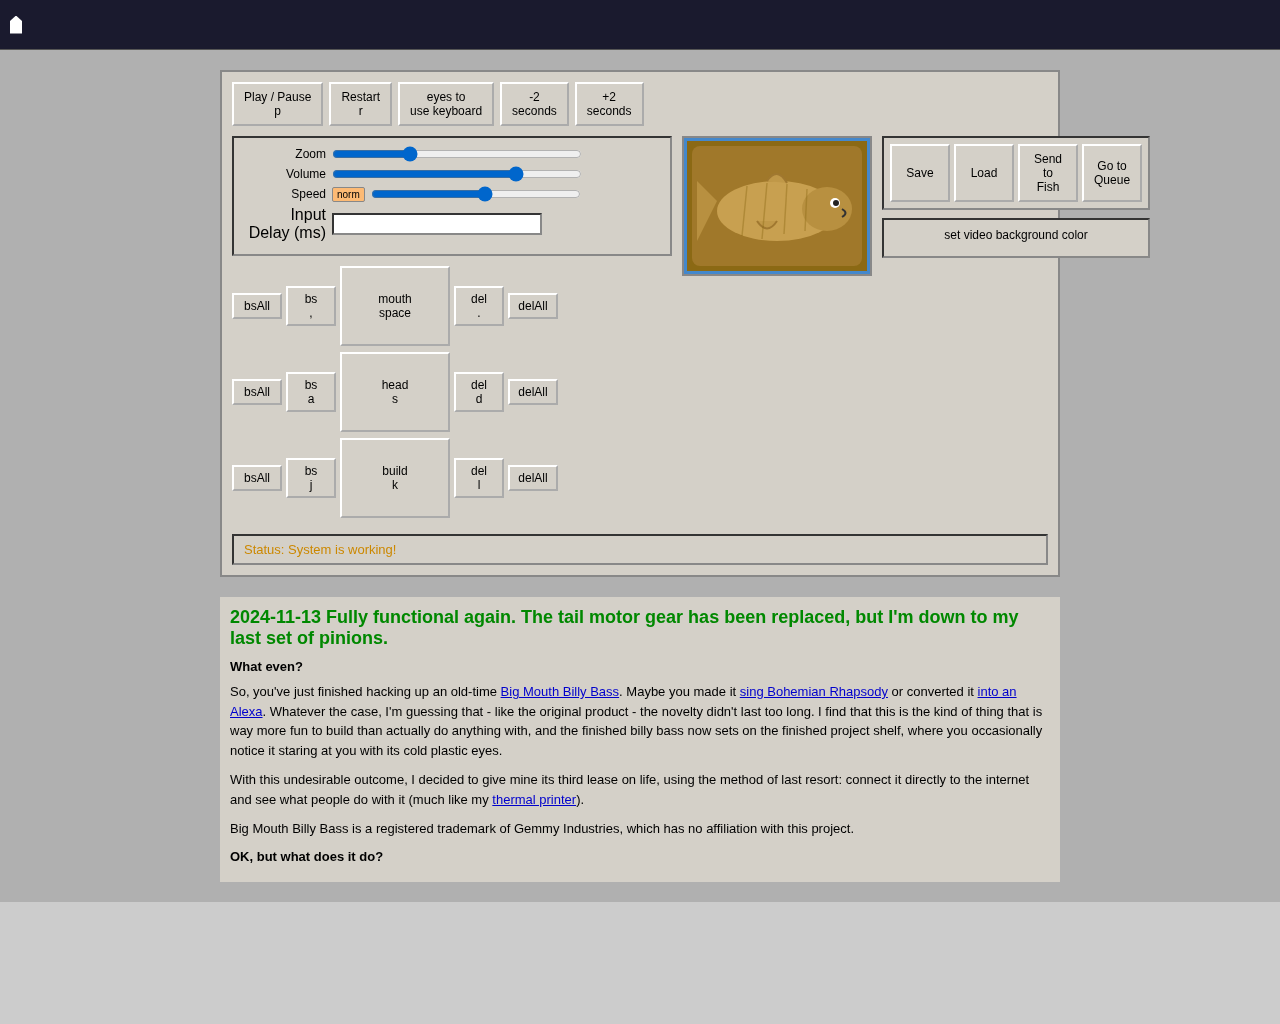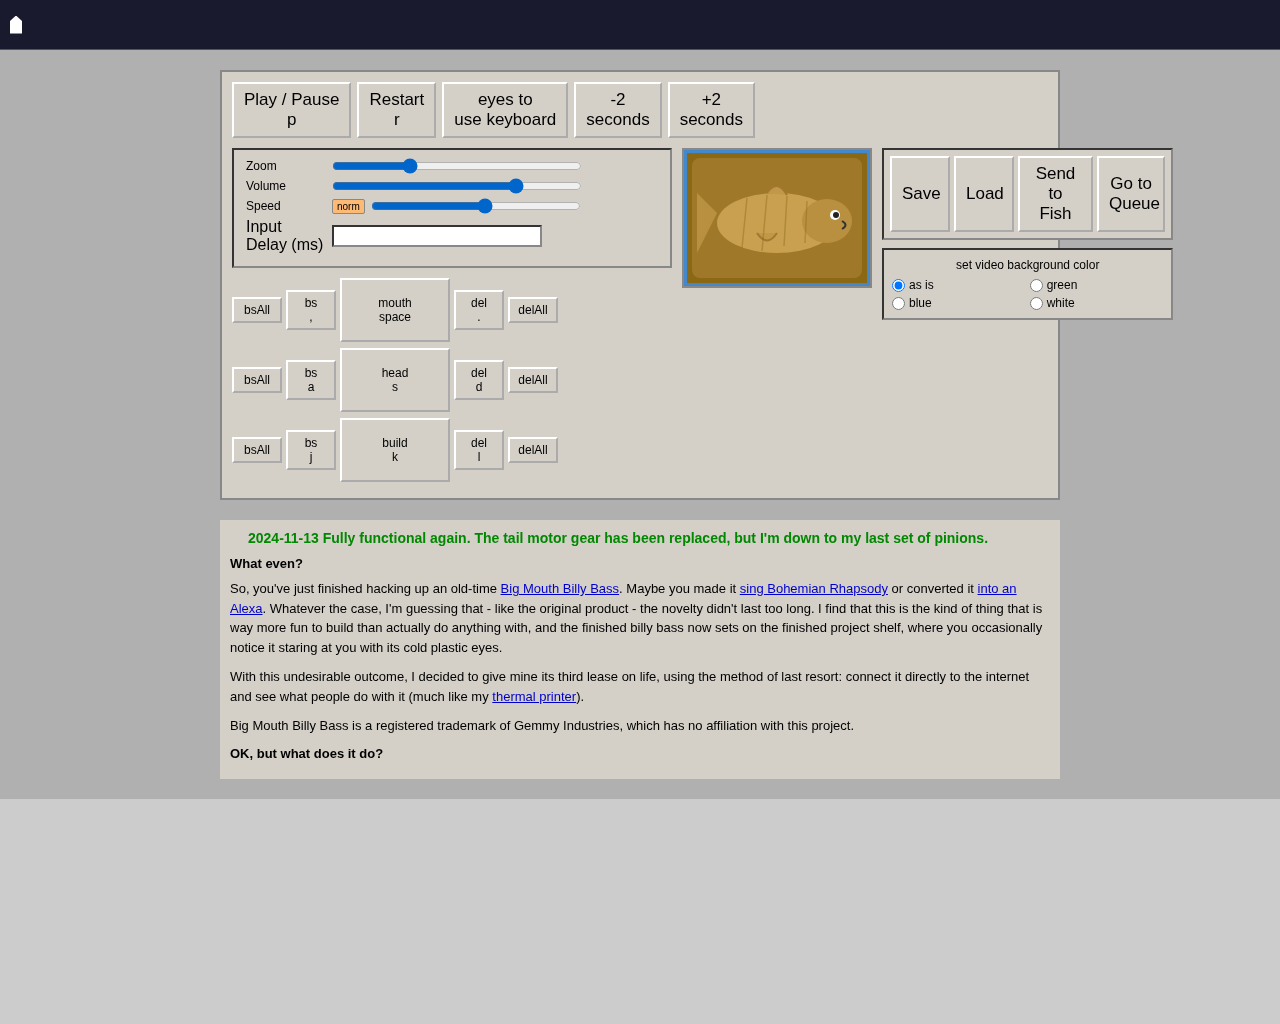--- a/index.html
+++ b/index.html
@@ -37,39 +37,40 @@
     .top-buttons {
       display: flex;
       gap: 6px;
       margin-bottom: 10px;
     }
     .btn {
       background: #d4d0c8;
       border: 2px outset #fff;
       padding: 6px 10px;
       cursor: pointer;
-      font-size: 17px;
+      font-size: 12px;
       text-align: center;
       min-width: 60px;
     }
     .sliders-section {
       background: #d4d0c8;
       border: 2px inset #888;
       padding: 8px 12px;
       margin-bottom: 10px;
       width: 440px;
     }
     .slider-row {
       display: flex;
       align-items: center;
       margin-bottom: 4px;
       gap: 6px;
     }
     .slider-label {
       width: 80px;
+      text-align: right;
       font-size: 12px;
     }
     .slider-input {
       width: 250px;
       accent-color: #0066cc;
     }
     .speed-badge {
       background: #fdba74;
       border: 1px solid #888;
       font-size: 10px;
@@ -120,21 +121,21 @@
       background: #d4d0c8;
       border: 2px outset #fff;
       padding: 4px 6px;
       cursor: pointer;
       font-size: 12px;
       min-width: 50px;
     }
     .anim-main-btn {
       background: #d4d0c8;
       border: 2px outset #fff;
-      padding: 16px 20px;
+      padding: 24px 20px;
       cursor: pointer;
       font-size: 12px;
       min-width: 110px;
       text-align: center;
     }
     .right-panel {
       width: 350px;
       display: flex;
       flex-direction: column;
       gap: 8px;
@@ -194,23 +195,22 @@
     }
     .blog-section {
       max-width: 840px;
       margin: 20px auto 0;
       background: #d4d0c8;
       padding: 10px;
     }
     .blog-date {
       color: #008800;
       font-weight: bold;
-      font-size: 14px;
+      font-size: 18px;
       margin-bottom: 10px;
-      margin-left: 18px;
     }
     .blog-heading {
       font-weight: bold;
       font-size: 13px;
       margin-bottom: 8px;
     }
     .blog-para {
       font-size: 13px;
       line-height: 1.5;
       margin-bottom: 10px;
@@ -342,44 +342,29 @@
           <button class="btn">Save</button>
           <button class="btn">Load</button>
           <button class="btn" style="white-space:pre-line">Send to
 Fish</button>
           <button class="btn" style="white-space:pre-line">Go to
 Queue</button>
         </div>
 
         <div class="bg-color-section">
           <div class="bg-color-title">set video background color</div>
-          <div class="radio-grid">
-            <div class="radio-item">
-              <input type="radio" name="bgcolor" value="as_is" checked="" style="">
-              <span>as is</span>
-            </div>
-            <div class="radio-item">
-              <input type="radio" name="bgcolor" value="green" style="">
-              <span>green</span>
-            </div>
-            <div class="radio-item">
-              <input type="radio" name="bgcolor" value="blue" style="">
-              <span>blue</span>
-            </div>
-            <div class="radio-item">
-              <input type="radio" name="bgcolor" value="white" style="">
-              <span>white</span>
-            </div>
-          </div>
         </div>
 
 
       </div>
     </div>
 
+    <div class="status-bar">
+      <span>Status: System is working!</span>
+    </div>
 
   </div>
 
   <div class="blog-section">
     <div class="blog-date">2024-11-13 Fully functional again. The tail motor gear has been replaced, but I'm down to my last set of pinions.</div>
     <div class="blog-heading">What even?</div>
     <p class="blog-para">
       So, you've just finished hacking up an old-time <a class="blog-link" href="#">Big Mouth Billy Bass</a>. Maybe you made it <a class="blog-link" href="#">sing Bohemian Rhapsody</a> or converted it <a class="blog-link" href="#">into an Alexa</a>. Whatever the case, I'm guessing that - like the original product - the novelty didn't last too long. I find that this is the kind of thing that is way more fun to build than actually do anything with, and the finished billy bass now sets on the finished project shelf, where you occasionally notice it staring at you with its cold plastic eyes.
     </p>
     <p class="blog-para">

